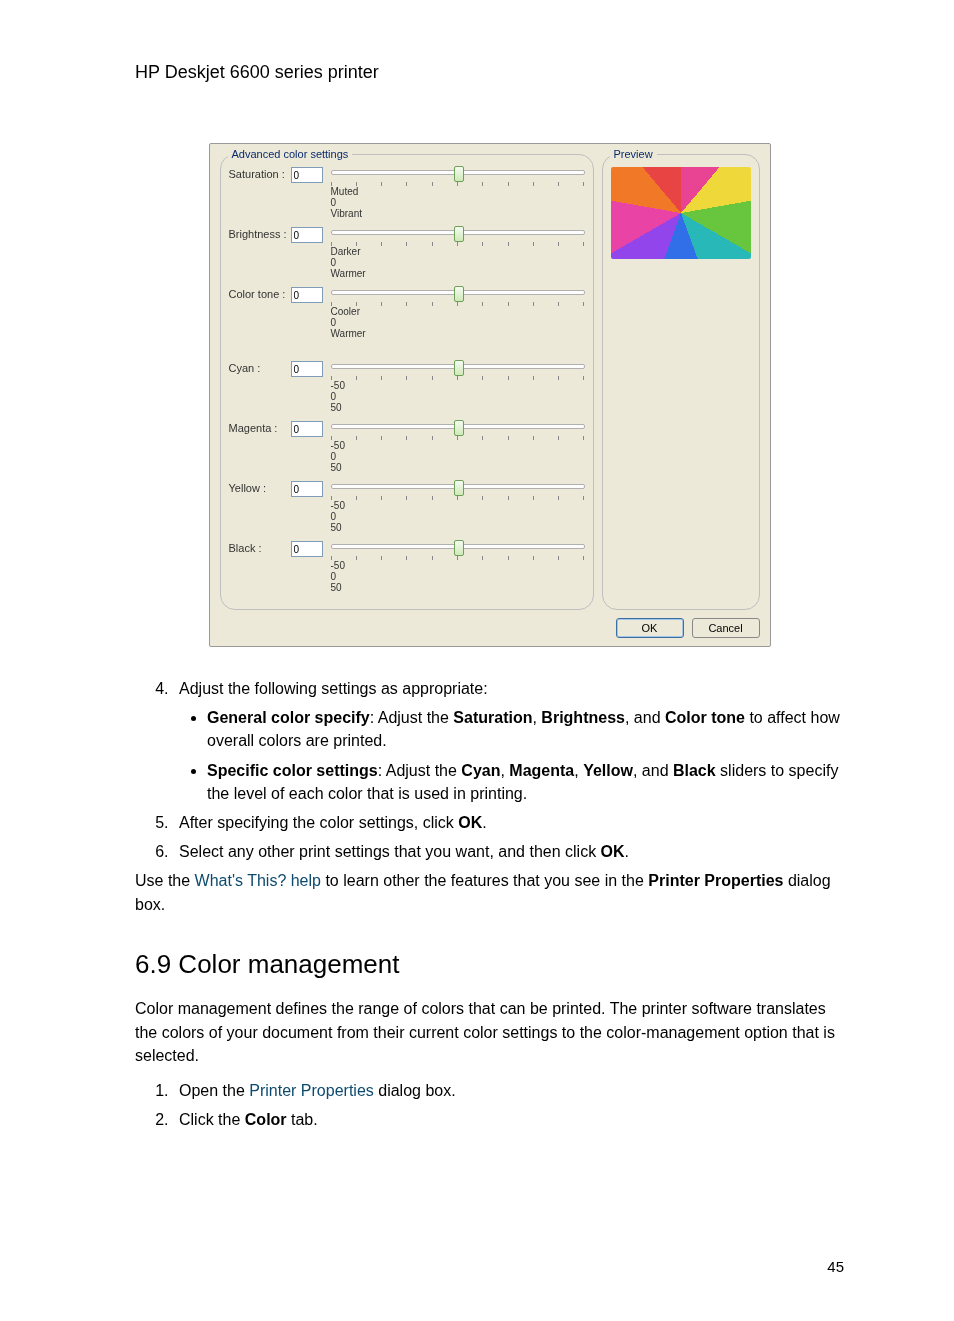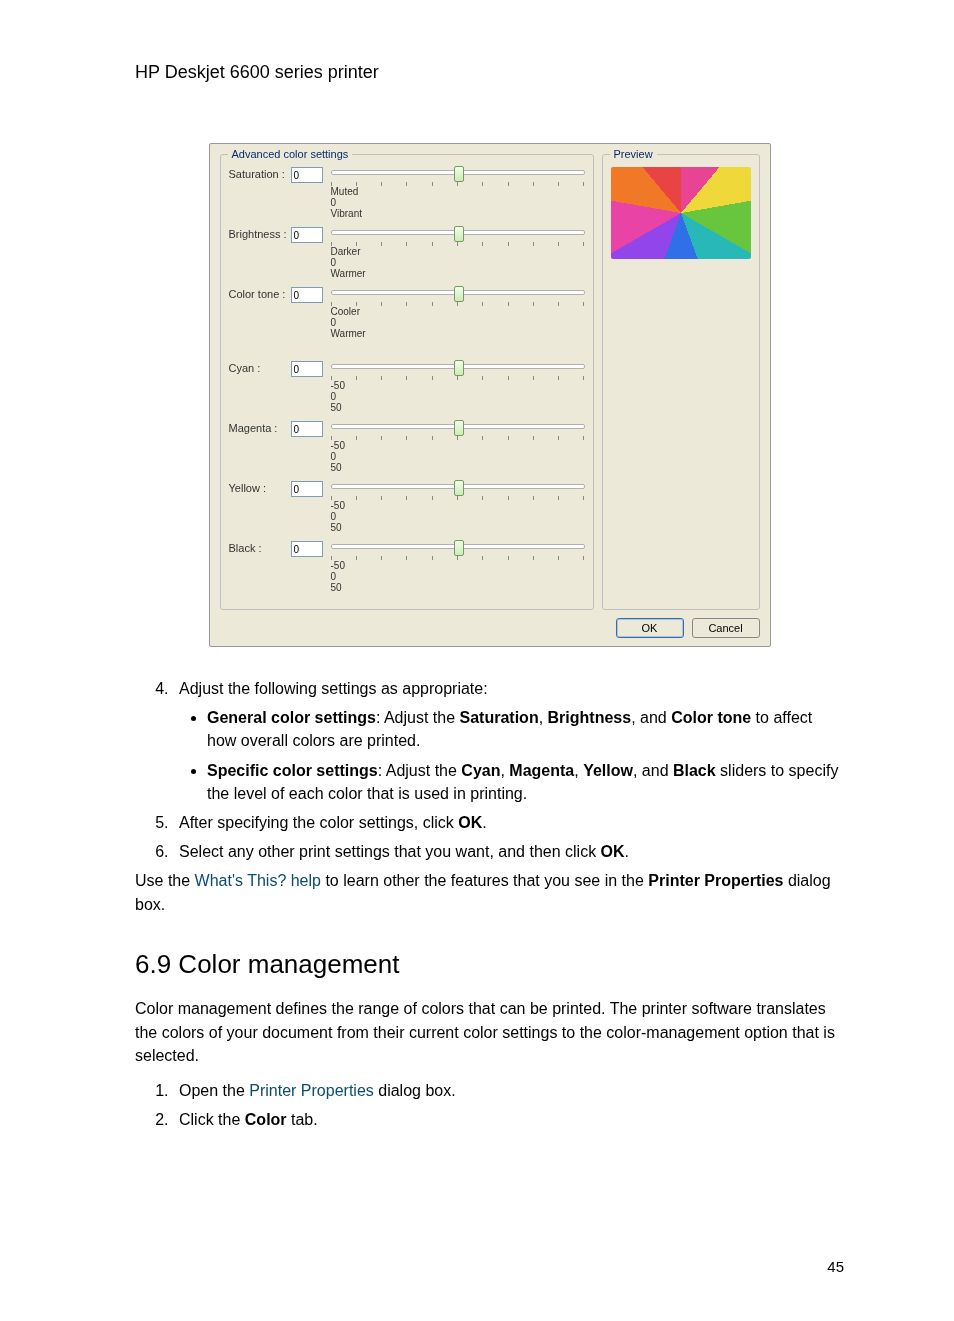--- a/index.html
+++ b/index.html
@@ -30,21 +30,21 @@
     padding: 10px 10px 8px 10px;
     font-size: 11px;
     color: #333;
   }
   .dialog .panels {
     display: flex;
   }
   .fieldset {
     position: relative;
     border: 1px solid #bfbfbf;
-    border-radius: 3px;
+    border-radius: 15px;
     padding: 12px 8px 8px 8px;
     margin-right: 8px;
   }
   .fieldset.left { flex: 1; }
   .fieldset.right { width: 140px; }
   .legend {
     position: absolute;
     top: -7px;
     left: 7px;
     background: #ece9d8;
@@ -401,21 +401,21 @@
       <button>Cancel</button>
     </div>
   </div>
 
   <div class="content">
     <ol class="main" start="4">
       <li>
         <span>Adjust the following settings as appropriate:</span>
         <ul class="sub">
           <li>
-            <span class="b">General color settings</span><span>: Adjust the </span><span class="b">Saturation</span><span>, </span><span class="b">Brightness</span><span>, and </span><span class="b">Color tone</span><span> to affect how overall colors are printed.</span>
+            <span class="b">General color specify</span><span>: Adjust the </span><span class="b">Saturation</span><span>, </span><span class="b">Brightness</span><span>, and </span><span class="b">Color tone</span><span> to affect how overall colors are printed.</span>
           </li>
           <li>
             <span class="b">Specific color settings</span><span>: Adjust the </span><span class="b">Cyan</span><span>, </span><span class="b">Magenta</span><span>, </span><span class="b">Yellow</span><span>, and </span><span class="b">Black</span><span> sliders to specify the level of each color that is used in printing.</span>
           </li>
         </ul>
       </li>
       <li>
         <span>After specifying the color settings, click </span><span class="b">OK</span><span>.</span>
       </li>
       <li>

